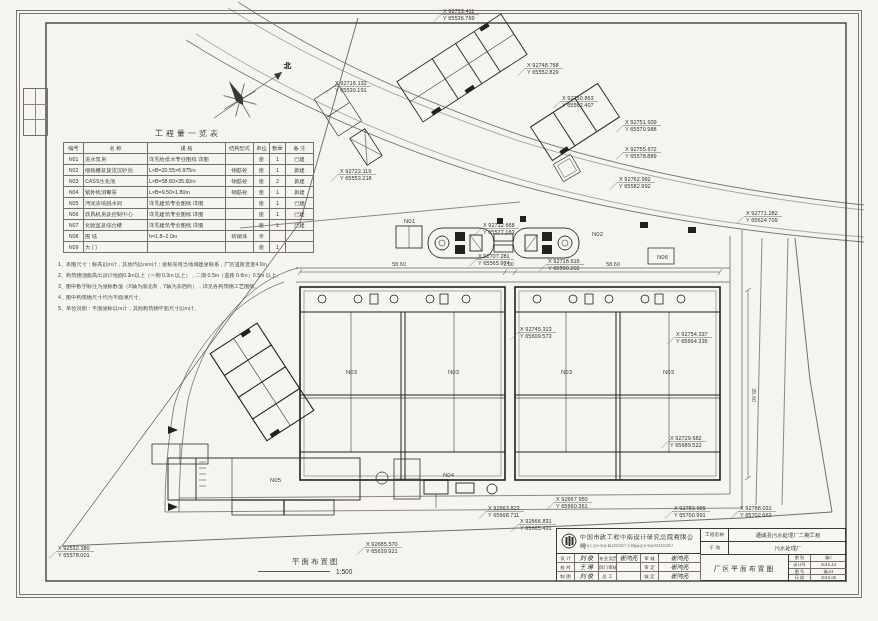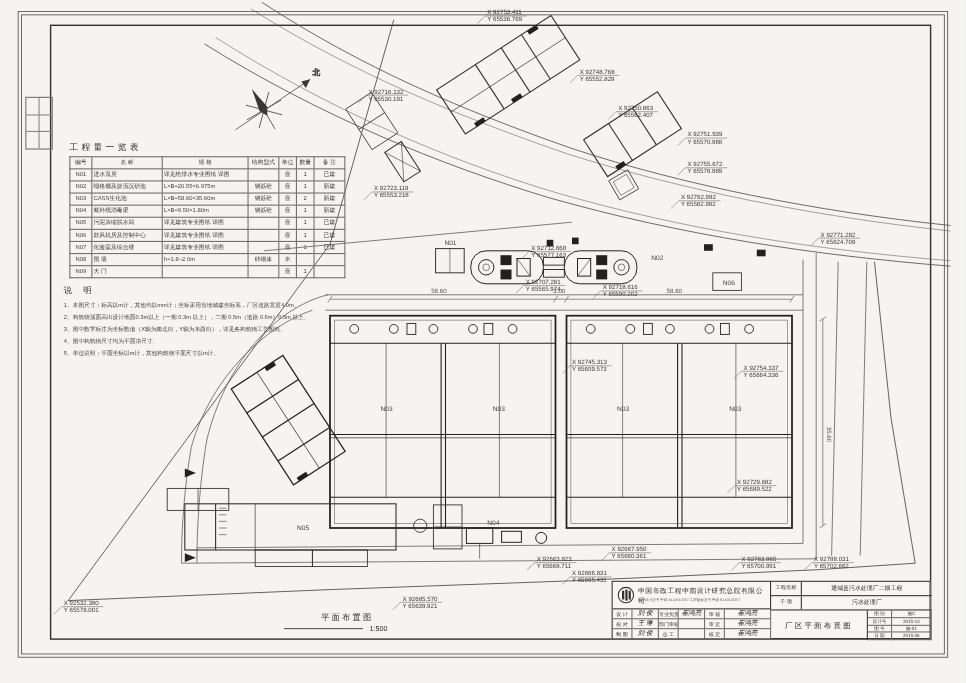--- a/index.html
+++ b/index.html
@@ -8,21 +8,21 @@
   svg text{font-family:"Liberation Sans", sans-serif;fill:#3a3835;}
   svg .coord{font-size:5.6px;}
   svg .slabel{font-size:6px;fill:#46443f;}
   svg .dim{font-size:5.6px;fill:#504d48;}
   svg .big{font-size:7.5px;fill:#32302c;letter-spacing:2px;}
   svg .scale{font-size:6.5px;fill:#32302c;}
   svg .north{font-size:7px;fill:#3a3835;}
 
   
   .qt{position:absolute;left:63px;top:128px;width:250px;}
-  .qt-title{font-size:8px;letter-spacing:3px;color:#33312d;margin-bottom:3px;}
+  .qt-title{text-align:center;font-size:8px;letter-spacing:3px;color:#33312d;margin-bottom:3px;}
   table.qtab{border-collapse:collapse;width:100%;table-layout:fixed;}
   table.qtab th,table.qtab td{border:1px solid #74716b;font-size:5.3px;font-weight:normal;
       padding:0 1px;height:10px;line-height:10px;overflow:hidden;white-space:nowrap;color:#3c3a36;text-align:center;}
   table.qtab td.c1,table.qtab td.c2{text-align:left;}
   col.w0{width:20px}col.w1{width:64px}col.w2{width:78px}col.w3{width:28px}
   col.w4{width:16px}col.w5{width:16px}col.w6{width:28px}
 
   
   .notes{position:absolute;left:58px;top:259px;width:225px;}
   .notes-title{font-size:7.5px;letter-spacing:4px;color:#33312d;margin-bottom:4px;}
@@ -478,21 +478,20 @@
             <td class="c3"></td>
             <td class="c4">座</td>
             <td class="c5">1</td>
             <td class="c6"></td>
           </tr>
         </tbody>
     </table>
   </div>
 
   <div class="notes">
-    <div class="notes-title">说  明</div>
     <div>
         <div class="note-line">1、本图尺寸：标高以m计，其他均以mm计；坐标采用当地城建坐标系，厂区道路宽度4.0m。</div>
         <div class="note-line">2、构筑物顶面高出设计地面0.3m以上（一期 0.3m 以上），二期 0.5m（道路 0.6m）0.5m 以上。</div>
         <div class="note-line">3、图中数字标注为坐标数值（X轴为南北向，Y轴为东西向），详见各构筑物工艺图纸。</div>
         <div class="note-line">4、图中构筑物尺寸均为平面净尺寸。</div>
         <div class="note-line">5、单位说明：平面坐标以m计，其他构筑物平面尺寸以m计。</div>
       </div>
   </div>
 
   <div class="tb">

